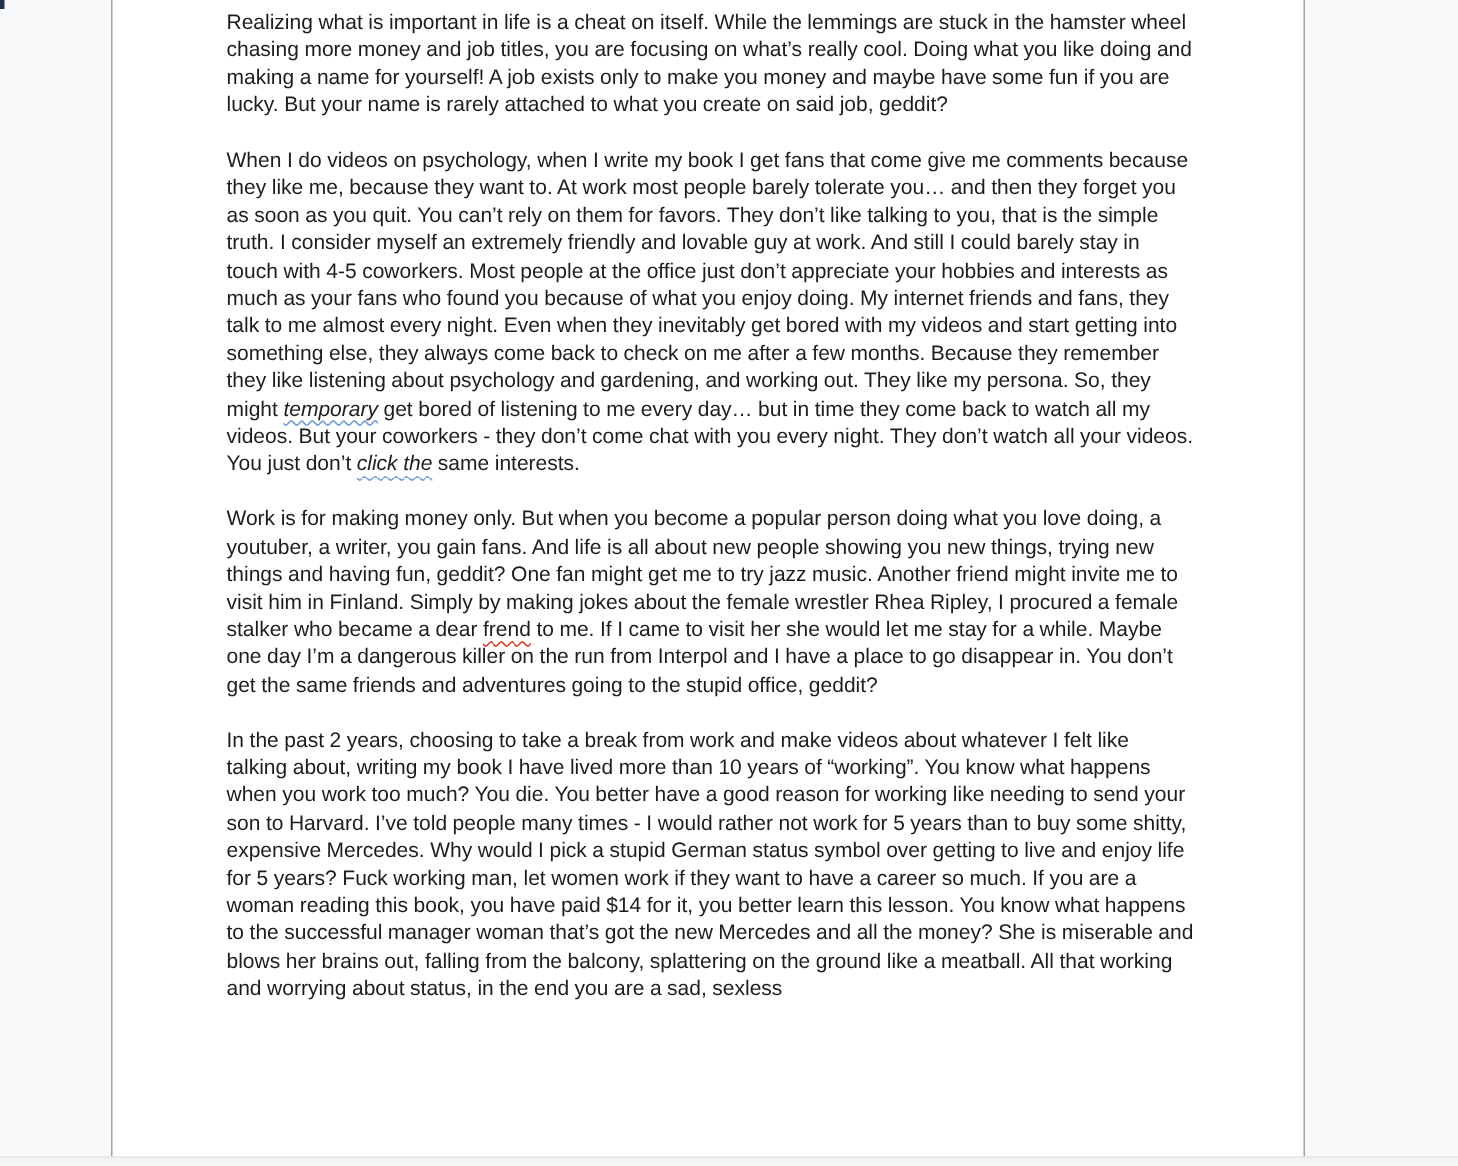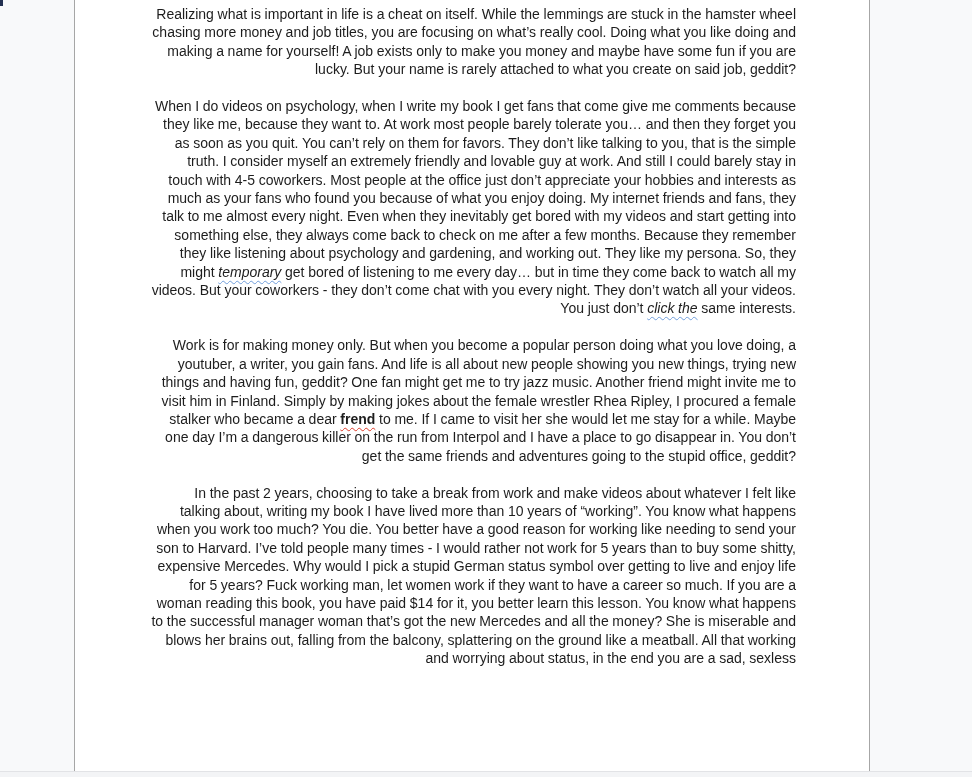--- a/index.html
+++ b/index.html
@@ -31,38 +31,37 @@
     background: var(--page-bg, #ffffff);
     border-left: 1px solid var(--page-border, #a6a6a6);
     border-right: 1px solid var(--page-border, #a6a6a6);
     padding: 5px 73px 0 76px;
   }
   .doc-body p {
     font-size: 14px;
     line-height: 18.4px;
     color: var(--text-color, #1d1d1d);
     margin: 0 0 18.4px 0;
-    text-align: right;
+    text-align: left;
     word-spacing: -0.2px;
   }
   .seg-grammar {
     text-decoration: underline;
     text-decoration-style: wavy;
     text-decoration-color: var(--grammar-color, #6f9ddb);
     text-decoration-thickness: 1px;
     text-underline-offset: 3px;
     font-style: italic;
   }
   .seg-spelling {
     text-decoration: underline;
     text-decoration-style: wavy;
     text-decoration-color: var(--spelling-color, #dd3b2a);
     text-decoration-thickness: 1px;
     text-underline-offset: 3px;
-    font-weight: bold;
   }
   .corner-fragment {
     position: absolute;
     left: 0; top: 0;
     width: 3px; height: 6px;
     background: var(--fragment-color, #223050);
     z-index: 3;
   }
   .bottom-band {
     position: absolute;

